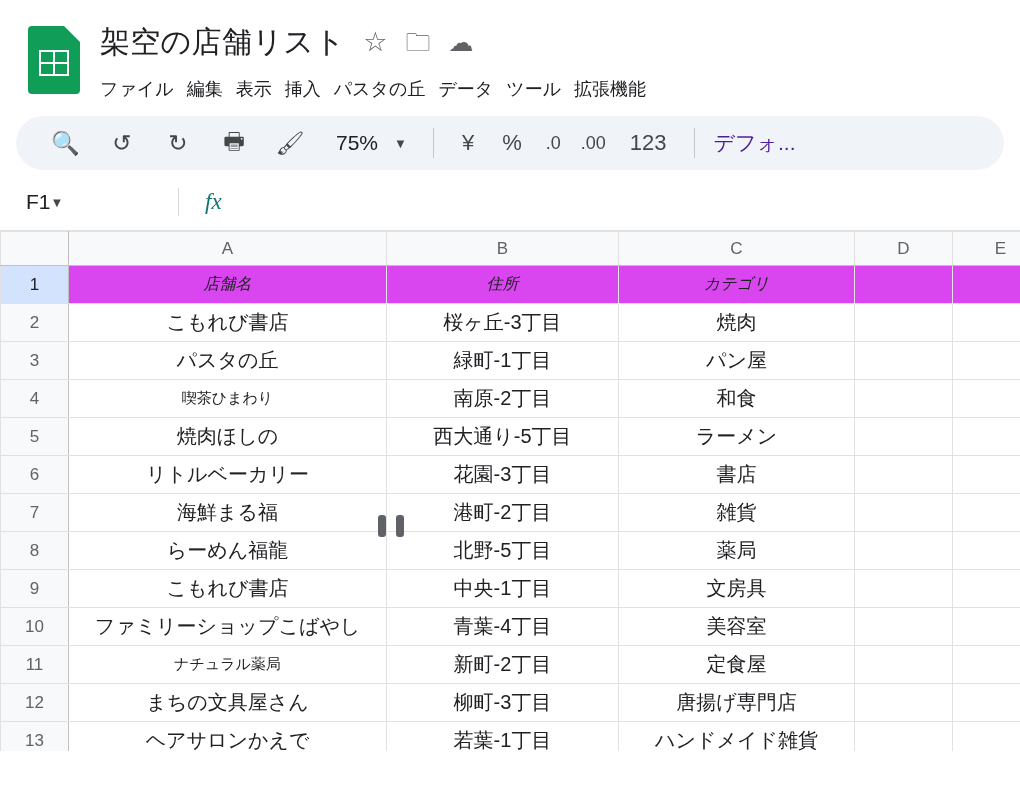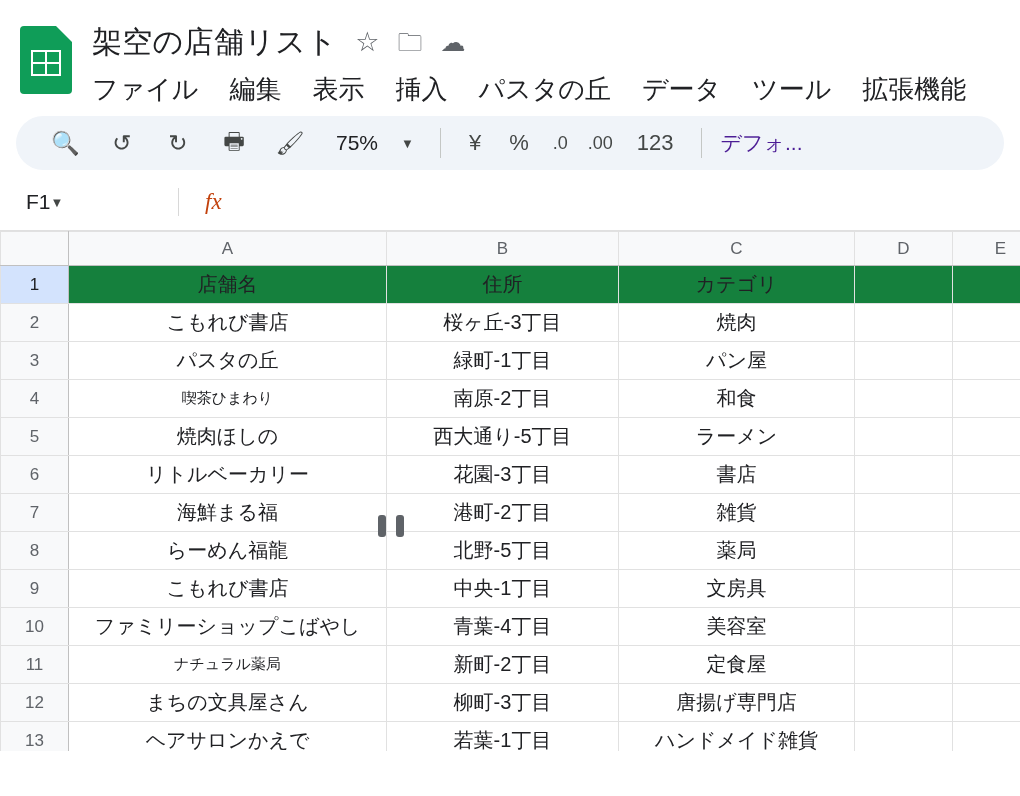--- a/index.html
+++ b/index.html
@@ -10,21 +10,21 @@
     overflow: hidden;
     background: #ffffff;
     font-family: "Liberation Sans", sans-serif;
     color: #202124;
   }
 
   
   .app-header {
     display: flex;
     align-items: flex-start;
-    padding: 12px 0 0 0;
+    padding: 12px 0 0 8px;
     height: 112px;
     box-sizing: border-box;
   }
   .logo-wrap {
     width: 92px;
     display: flex;
     justify-content: center;
     padding-top: 14px;
   }
   .sheets-logo {
@@ -82,22 +82,22 @@
   .title-icon {
     color: #5f6368;
     font-size: 25px;
     line-height: 1;
     display: inline-block;
   }
   .star-icon { font-size: 27px; }
   .menu-row {
     display: flex;
     align-items: center;
-    gap: 31px;
-    font-size: 26px;
+    gap: 13px;
+    font-size: 18px;
     color: #202124;
     height: 42px;
     white-space: nowrap;
     overflow: hidden;
   }
   .menu-item { cursor: default; }
 
   
   .toolbar-wrap {
     padding: 0 16px;
@@ -123,21 +123,21 @@
     display: flex;
     align-items: center;
     justify-content: center;
     font-size: 23px;
     color: #444746;
     flex: none;
   }
   .tb-zoom {
     display: flex;
     align-items: center;
-    gap: 23px;
+    gap: 16px;
     padding: 0 12px 0 18px;
     font-size: 21px;
     color: #202124;
     flex: none;
   }
   .tb-zoom .caret {
     font-size: 13px;
     color: #444746;
   }
   .tb-sep {
@@ -188,21 +188,21 @@
   .fb-sep {
     width: 1px;
     height: 28px;
     background: #d8d8d8;
   }
   .fx {
     padding: 0 0 0 26px;
     font-size: 23px;
     font-style: italic;
     font-family: "Liberation Serif", serif;
-    color: #c2410c;
+    color: #0f766e;
   }
 
   
   .grid-area {
     position: relative;
     height: 520px;
     overflow: hidden;
   }
   table.sheet {
     border-collapse: collapse;
@@ -246,22 +246,23 @@
   }
   td.cell {
     height: 38px;
     text-align: center;
     font-size: 20px;
     color: #202124;
     white-space: nowrap;
     overflow: hidden;
   }
   tr.header-row td.cell {
-    background: #15803d;
-    font-size: 20px;
+    background: #d946ef;
+    font-size: 16px;
+    font-style: italic;
   }
   td.cell.small { font-size: 15px; }
   .w-a { width: 318px; }
   .w-b { width: 232px; }
   .w-c { width: 236px; }
   .w-d { width: 98px; }
   .w-e { width: 96px; }
 
   
   .col-drag {

